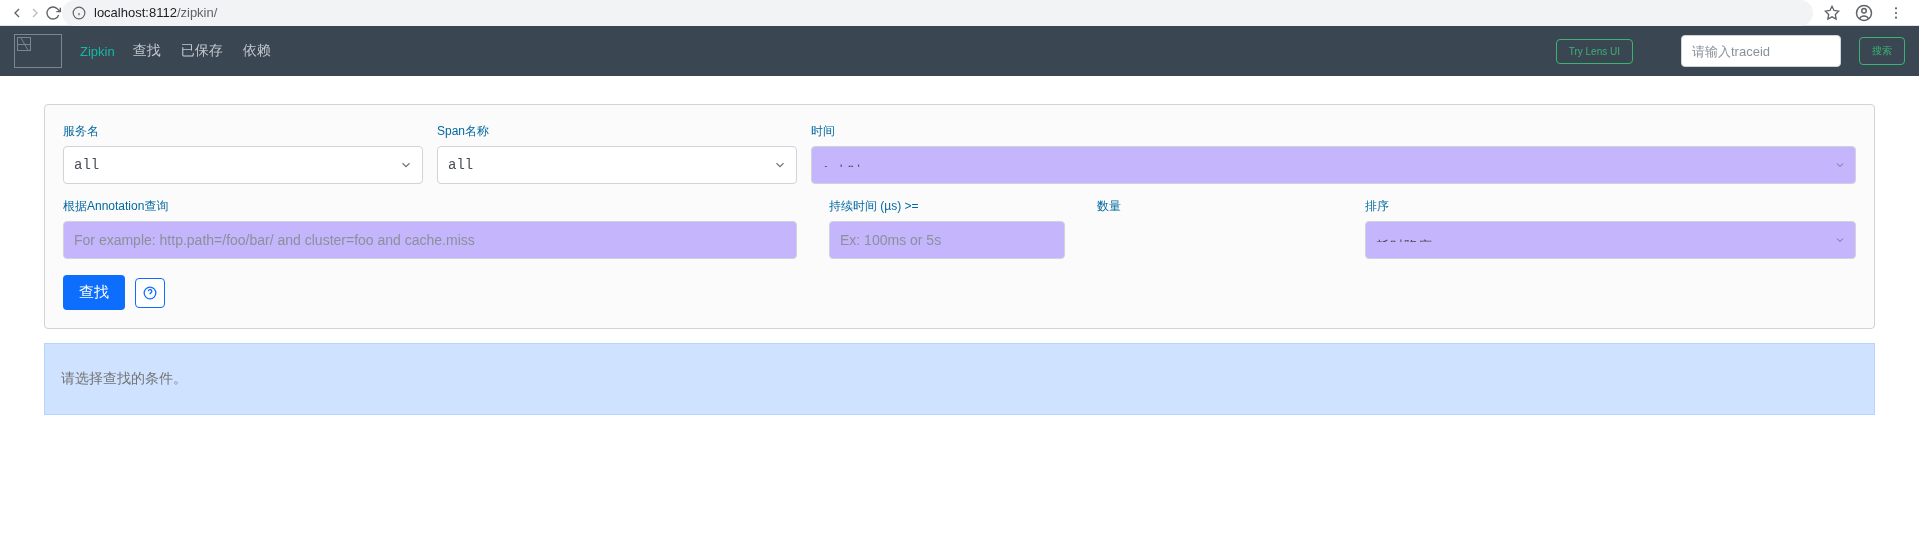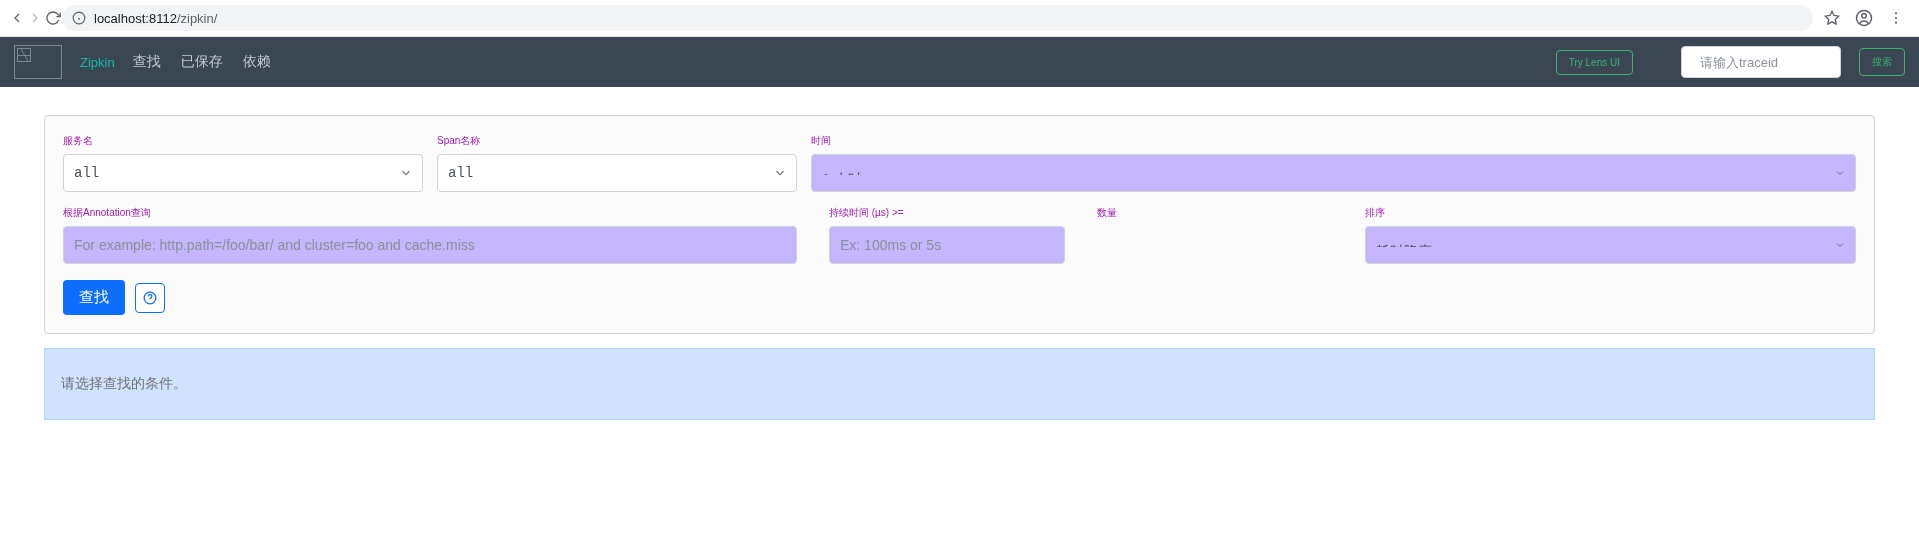--- a/index.html
+++ b/index.html
@@ -1,19 +1,19 @@
 <!DOCTYPE html>
 <html><head>
 <meta charset="utf-8">
 <style>
   * { box-sizing: border-box; margin: 0; padding: 0; }
   body { font-family: -apple-system, BlinkMacSystemFont, "Segoe UI", Helvetica, Arial, sans-serif; font-size: 13px; background: #fff; color: #333; }
 
   
-  .browser-bar { display: flex; align-items: center; height: 26px; background: #fff; border-bottom: 1px solid #e3e3e3; padding: 18px 8px; }
+  .browser-bar { display: flex; align-items: center; height: 26px; background: #fff; border-bottom: 1px solid #e3e3e3; padding: 12px 8px; }
   .browser-bar .nav-icon { width: 18px; height: 18px; display: flex; align-items: center; justify-content: center; color: #5f6368; cursor: pointer; }
   .browser-bar .nav-icon.disabled { color: #bdbdbd; }
   .address-bar { flex: 1; display: flex; align-items: center; background: #f1f3f4; border-radius: 14px; height: 26px; padding: 0 10px; gap: 8px; color: #5f6368; font-size: 13px; }
   .address-bar .url-text { color: #202124; }
   .address-bar .url-host { color: #202124; }
   .address-bar .url-path { color: #5f6368; }
   .right-icons { display: flex; align-items: center; gap: 14px; margin-left: 10px; margin-right: 6px; color: #5f6368; }
   .right-icons .ic { width: 18px; height: 18px; display:flex; align-items:center; justify-content:center; }
 
   
@@ -21,28 +21,28 @@
   .brand-box { width: 48px; height: 34px; border: 0.5px solid #7c8690; background: #3b4653; position: relative; display:flex; align-items:flex-start; justify-content:flex-start;}
   .brand-box .broken { width:14px; height:14px; border:0.5px solid #7c8690; margin:2px; position:relative; }
   .brand-box .broken::before, .brand-box .broken::after { content:""; position:absolute; background:#7c8690; }
   .brand-box .broken::before { width:1px; height:100%; left:50%; transform: skewX(30deg); }
   .brand-box .broken::after { width:100%; height:1px; top:50%; }
   .brand-label { color:#14b8a6; font-size:13px; }
   .nav-links { display:flex; gap:20px; }
   .nav-links a { color:#c3c8ce; font-size:14px; text-decoration:none; cursor:pointer; }
   .header-spacer { flex:1; }
   .btn-outline-green { border:1px solid #3bb273; color:#3bb273; background:transparent; padding:6px 12px; border-radius:4px; font-size:10px; cursor:pointer; }
-  .traceid-input { width:160px; height:32px; border:1px solid #ced4da; border-radius:4px; padding:0 18px; font-size:13px; background:#fff; }
+  .traceid-input { width:160px; height:32px; border:1px solid #ced4da; border-radius:4px; padding:0 10px; font-size:13px; background:#fff; }
 
   
   .container { padding: 28px 44px; }
   .search-panel { border:1px solid #ced4da; border-radius:4px; background:#fbfbfb; padding:18px 18px 18px 18px; }
   .row { display:flex; gap:14px; }
   .row + .row { margin-top:14px;gap:32px; }
-  .field-label { font-size:10px; color:#a21caf; margin-bottom:6px; display:block; }
+  .field-label { font-size:12px; color:#0369a1; margin-bottom:6px; display:block; }
   .col { display:flex; flex-direction:column; }
   .col.service { flex: 0 0 360px; }
   .col.span { flex: 0 0 360px; }
   .col.time { flex: 1; }
   .col.annotation { flex: 0 0 734px; }
   .col.duration { flex: 0 0 236px; }
   .col.limit { flex: 0 0 236px; }
   .col.sort { flex: 1; }
 
   .form-control, .form-select { height:38px; border:1px solid #ced4da; border-radius:4px; background:#c4b5fd; padding:16px 10px; font-size:14px; color:#495057; width:100%; }

